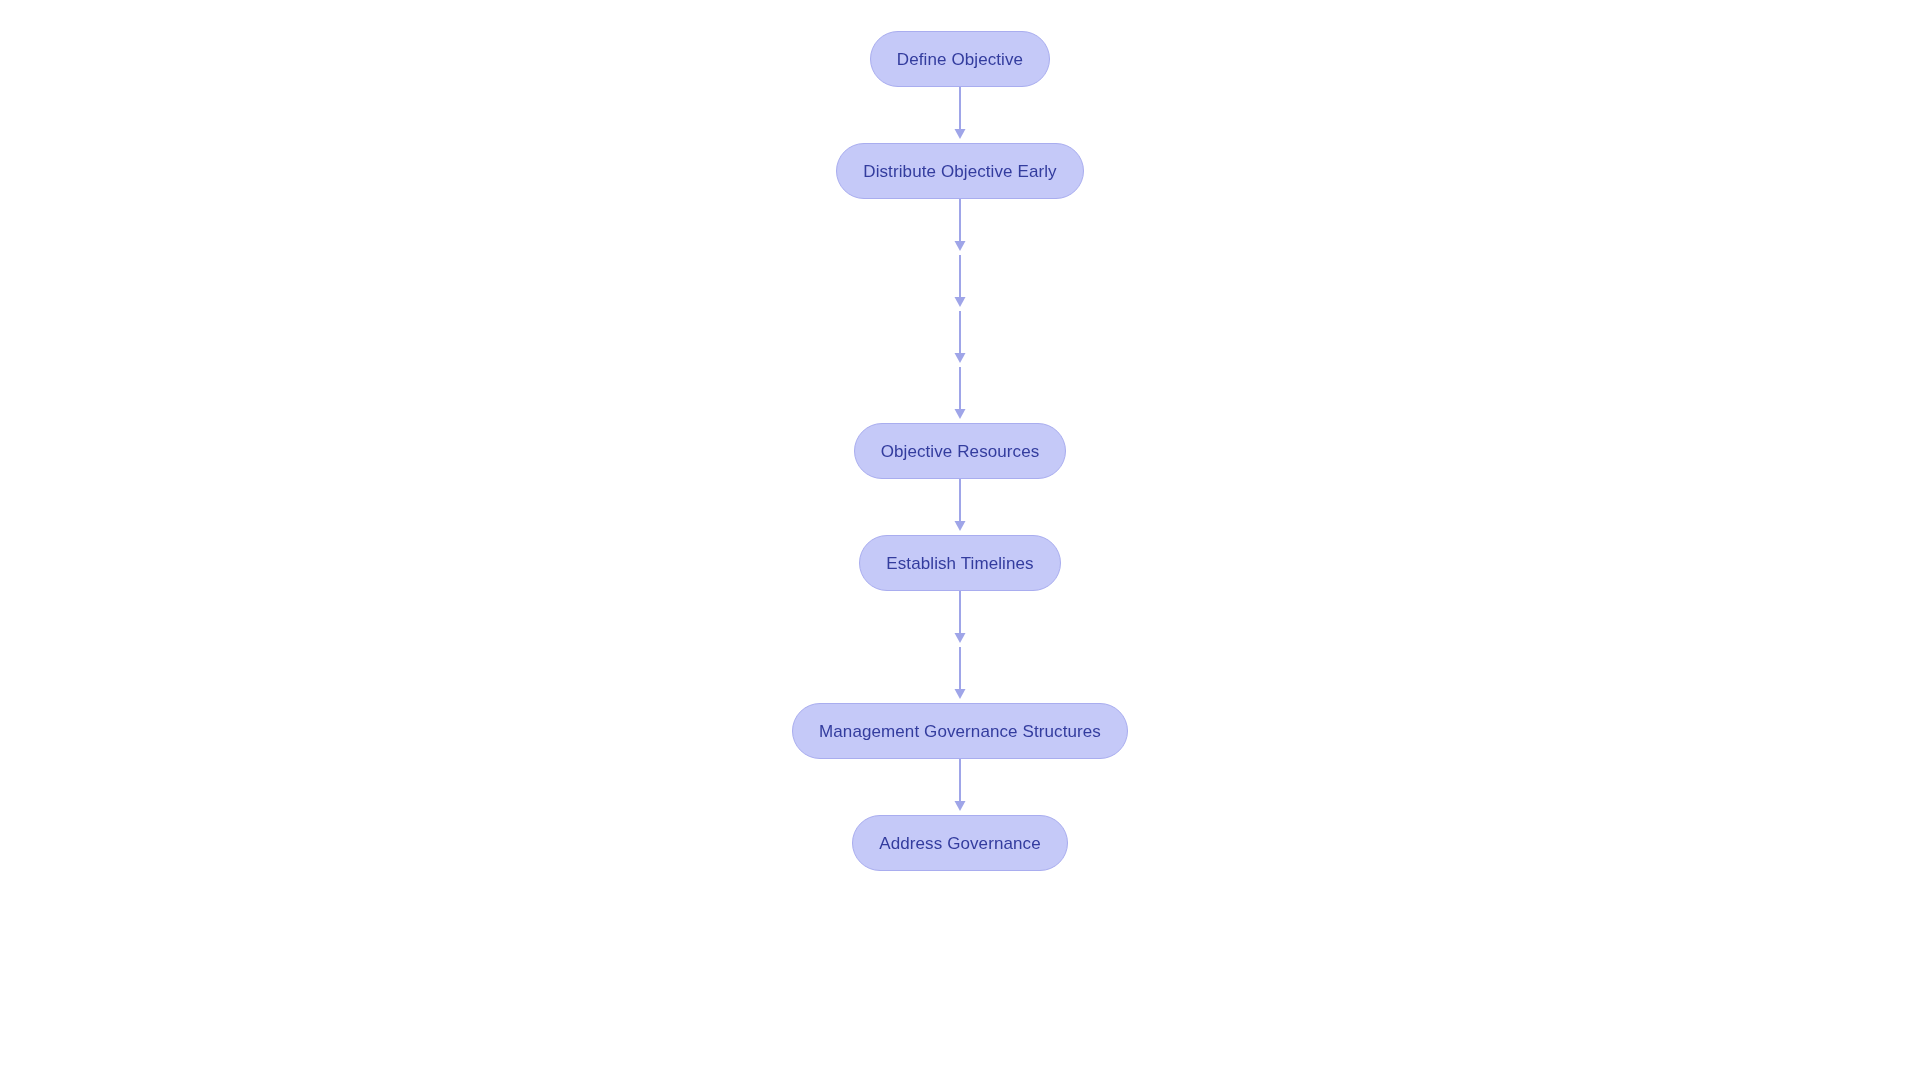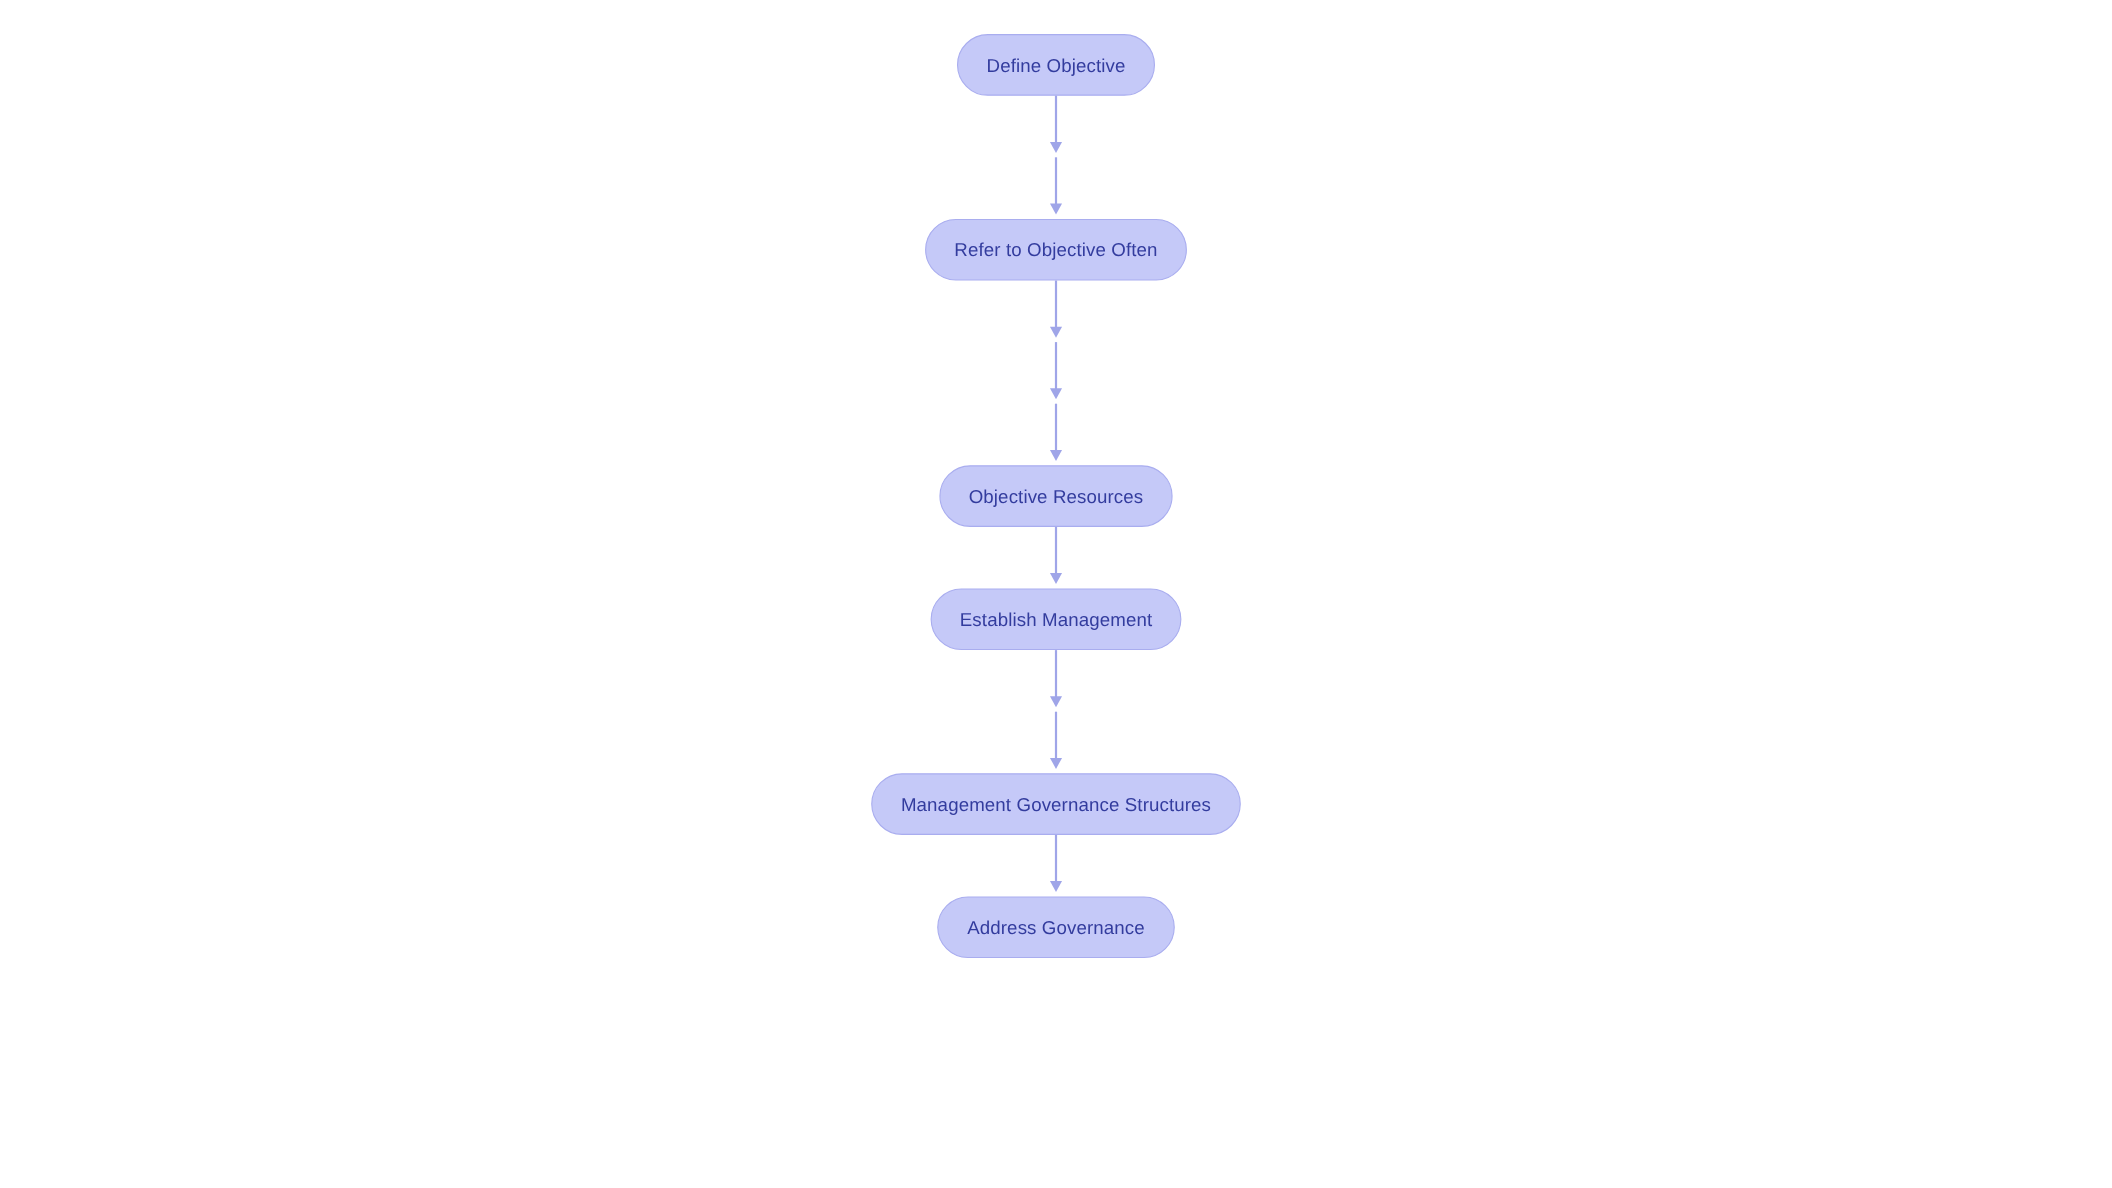--- a/index.html
+++ b/index.html
@@ -78,31 +78,31 @@
       <span class="node-label">Define Objective</span>
     </div>
 
     <div class="connector">
       <svg viewBox="0 0 24 56" xmlns="http://www.w3.org/2000/svg" aria-hidden="true">
         <line x1="12" y1="0" x2="12" y2="44" stroke="#9fa5e8" stroke-width="2"></line>
         <polygon points="12,52 6.5,42 17.5,42" fill="#9fa5e8"></polygon>
       </svg>
     </div>
 
+    <div class="node">
+      <span class="node-label">Distribute Objective Early</span>
+    </div>
 
     <div class="connector">
       <svg viewBox="0 0 24 56" xmlns="http://www.w3.org/2000/svg" aria-hidden="true">
         <line x1="12" y1="0" x2="12" y2="44" stroke="#9fa5e8" stroke-width="2"></line>
         <polygon points="12,52 6.5,42 17.5,42" fill="#9fa5e8"></polygon>
       </svg>
     </div>
 
-    <div class="node">
-      <span class="node-label">Refer to Objective Often</span>
-    </div>
 
     <div class="connector">
       <svg viewBox="0 0 24 56" xmlns="http://www.w3.org/2000/svg" aria-hidden="true">
         <line x1="12" y1="0" x2="12" y2="44" stroke="#9fa5e8" stroke-width="2"></line>
         <polygon points="12,52 6.5,42 17.5,42" fill="#9fa5e8"></polygon>
       </svg>
     </div>
 
 
     <div class="connector">
@@ -125,21 +125,21 @@
     </div>
 
     <div class="connector">
       <svg viewBox="0 0 24 56" xmlns="http://www.w3.org/2000/svg" aria-hidden="true">
         <line x1="12" y1="0" x2="12" y2="44" stroke="#9fa5e8" stroke-width="2"></line>
         <polygon points="12,52 6.5,42 17.5,42" fill="#9fa5e8"></polygon>
       </svg>
     </div>
 
     <div class="node">
-      <span class="node-label">Establish Management</span>
+      <span class="node-label">Establish Timelines</span>
     </div>
 
     <div class="connector">
       <svg viewBox="0 0 24 56" xmlns="http://www.w3.org/2000/svg" aria-hidden="true">
         <line x1="12" y1="0" x2="12" y2="44" stroke="#9fa5e8" stroke-width="2"></line>
         <polygon points="12,52 6.5,42 17.5,42" fill="#9fa5e8"></polygon>
       </svg>
     </div>
 
 

